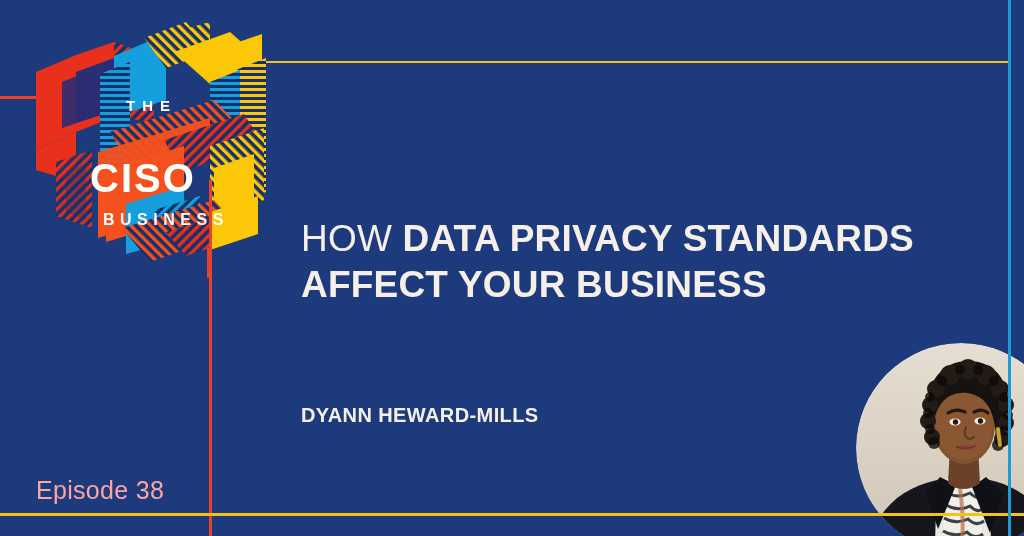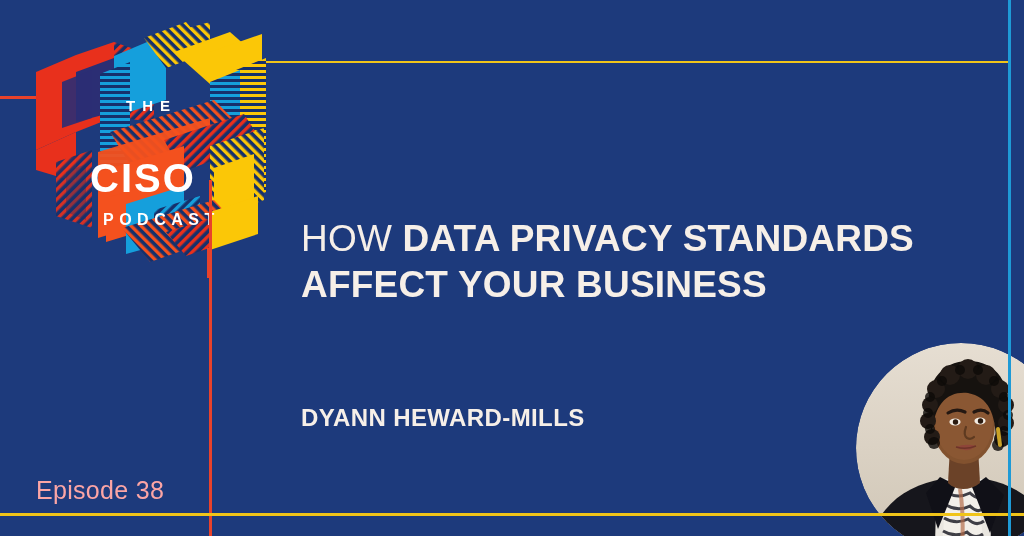--- a/index.html
+++ b/index.html
@@ -143,21 +143,21 @@
     letter-spacing: 0.2px;
     white-space: nowrap;
   }
 
   
   .guest-name {
     position: absolute;
     left: 301px;
     top: 404px;
     color: #f6efe8;
-    font-size: 24px;
+    font-size: 20px;
     font-weight: 700;
     letter-spacing: 0.4px;
     white-space: nowrap;
     z-index: 25;
   }
 
   
   .episode-label {
     position: absolute;
     left: 36px;
@@ -264,21 +264,21 @@
 
       <polygon points="42,140 78,128 78,206 42,194" fill="url(#stripeRed)" opacity="0.9"></polygon>
       <polygon points="52,150 72,142 72,198 52,190" fill="#16306b" opacity="0.35"></polygon>
 
       <rect x="193" y="226" width="3" height="30" fill="#e8422b"></rect>
     </svg>
 
     <div class="logo-text">
       <div class="lt-the">THE</div>
       <div class="lt-ciso">CISO</div>
-      <div class="lt-podcast">PODCAST</div>
+      <div class="lt-podcast">BUSINESS</div>
     </div>
   </div>
 
   <div class="title-block">
     <div class="title-line1"><span>HOW </span><span class="strong">DATA PRIVACY STANDARDS</span></div>
     <div class="title-line2">AFFECT YOUR BUSINESS</div>
   </div>
 
   <div class="guest-name">DYANN HEWARD-MILLS</div>
 

